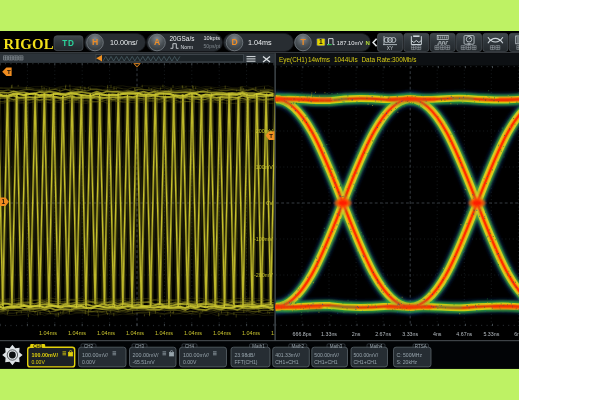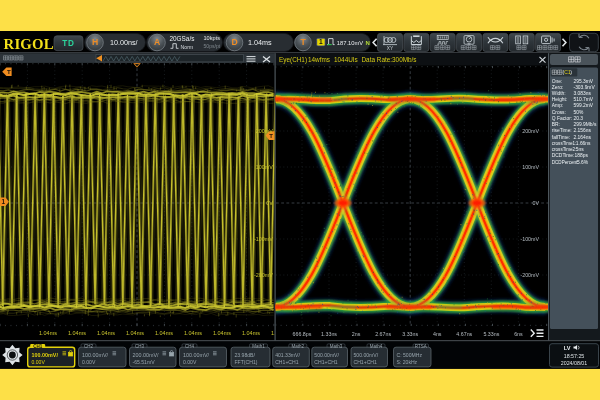--- a/index.html
+++ b/index.html
@@ -1,14 +1,14 @@
 <!DOCTYPE html>
 <html><head><meta charset="utf-8"><style>
 html,body{margin:0;padding:0;background:#ffffff;}
-#page{position:relative;width:600px;height:400px;background:#fde047;overflow:hidden;}
+#page{position:relative;width:519px;height:400px;background:#bef264;overflow:hidden;}
 </style></head><body>
 <div id="page">
 <svg width="600" height="400" viewBox="0 0 600 400" font-family="&quot;Liberation Sans&quot;, sans-serif">
 <defs>
 <radialGradient id="kn" cx="0.5" cy="0.28" r="0.8">
 <stop offset="0" stop-color="#81888d"></stop>
           <stop offset="0.5" stop-color="#4c5358"></stop>
           <stop offset="1" stop-color="#2c3236"></stop>
 </radialGradient>
 <linearGradient id="btn" x1="0" y1="0" x2="0" y2="1">

